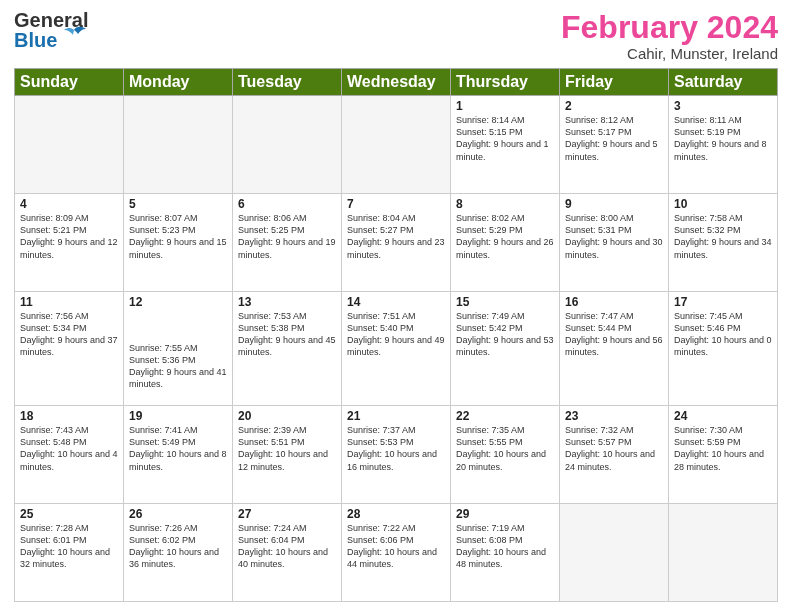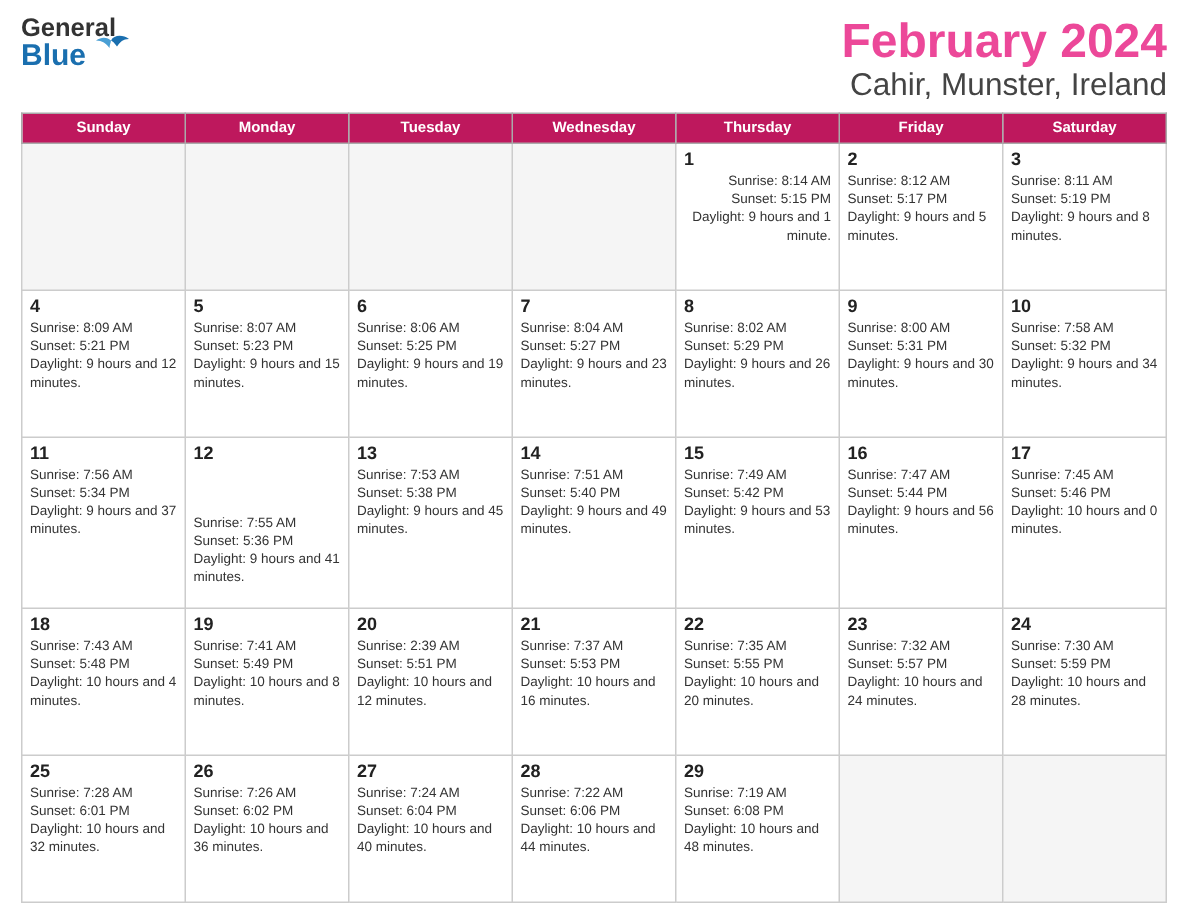--- a/index.html
+++ b/index.html
@@ -26,37 +26,37 @@
     .title-block {
       text-align: right;
     }
     .title-block h1 {
       font-size: 32px;
       font-weight: bold;
       color: #ec4899;
       line-height: 1.1;
     }
     .title-block h2 {
-      font-size: 21px;
+      font-size: 15px;
       font-weight: normal;
       color: #444;
     }
     .calendar {
       width: 100%;
       border-collapse: collapse;
       flex: 1;
       table-layout: fixed;
     }
     .calendar th {
-      background-color: #be185d;
+      background-color: #4d7c0f;
       color: #fff;
-      font-size: 10px;
+      font-size: 16px;
       font-weight: bold;
       padding: 4px 5px;
-      text-align: center;
+      text-align: left;
       border: 1px solid #aaa;
     }
     .calendar td {
       border: 1px solid #ccc;
       vertical-align: top;
       padding: 3px 5px;
       font-size: 9.5px;
       color: #333;
       background: #fff;
       width: calc(100% / 7);
@@ -84,21 +84,21 @@
       display: flex;
       flex-direction: row;
       align-items: center;
     }
     .logo-name {
       display: flex;
       flex-direction: column;
       line-height: 1;
     }
     .logo-general {
-      font-size: 17px;
+      font-size: 20px;
       font-weight: bold;
       color: #333;
     }
     .logo-blue {
       font-size: 20px;
       font-weight: bold;
       color: #1a6faf;
     }
   </style>
 </head>
@@ -137,21 +137,21 @@
       </tr>
     </thead>
     <tbody id="calendar-body">
     <tr>
           <td class="empty"></td>
           <td class="empty"></td>
           <td class="empty"></td>
           <td class="empty"></td>
           <td>
             <span class="day-number">1</span>
-            <div class="day-info" style="white-space: pre-line; text-align: right;">Sunrise: 8:14 AM
+            <div class="day-info" style="white-space: pre-line;">Sunrise: 8:14 AM
 Sunset: 5:15 PM
 Daylight: 9 hours and 1 minute.</div>
           </td>
           <td>
             <span class="day-number">2</span>
             <div class="day-info" style="white-space: pre-line;">Sunrise: 8:12 AM
 Sunset: 5:17 PM
 Daylight: 9 hours and 5 minutes.</div>
           </td>
           <td>

